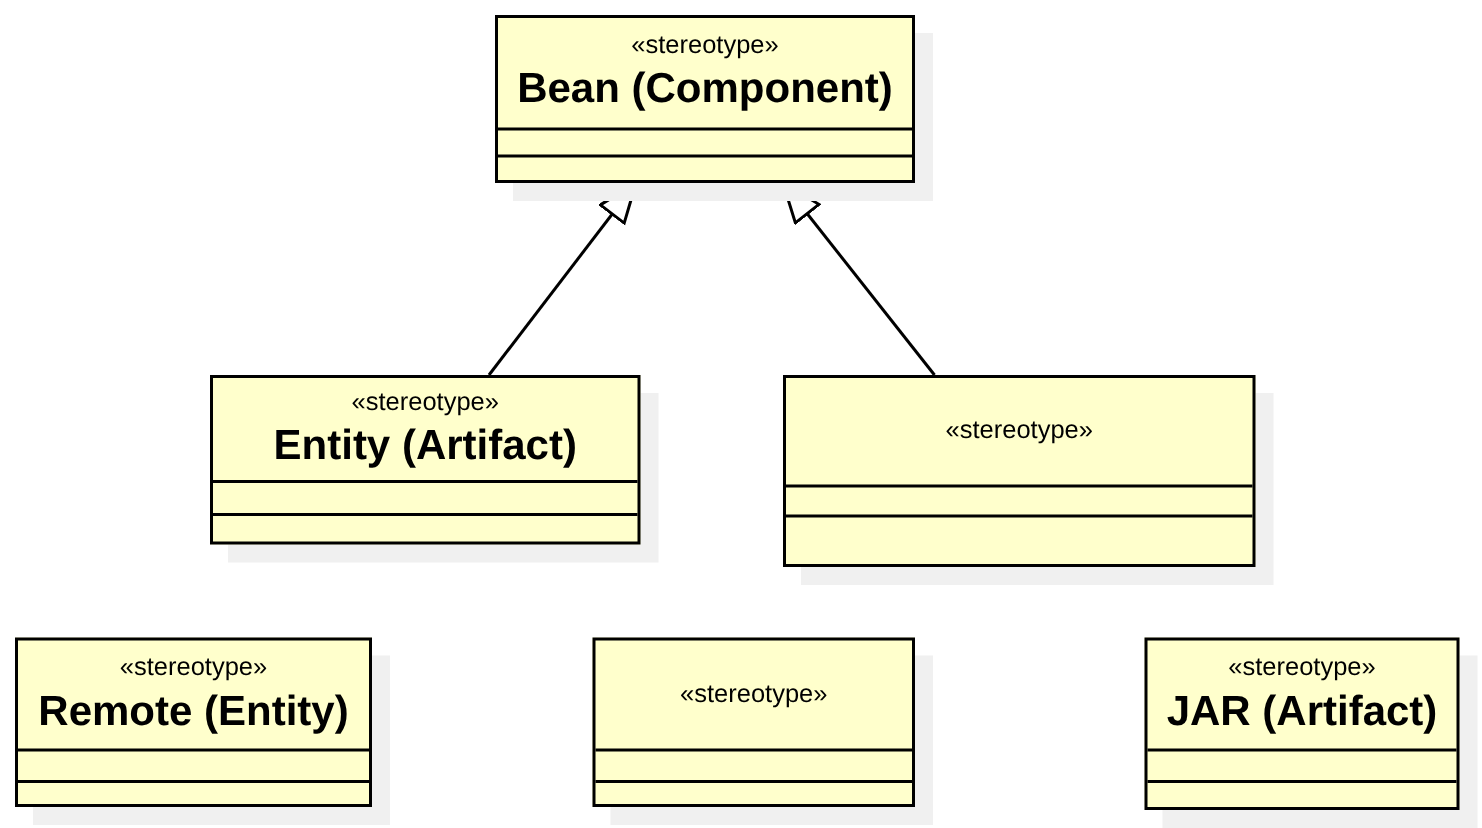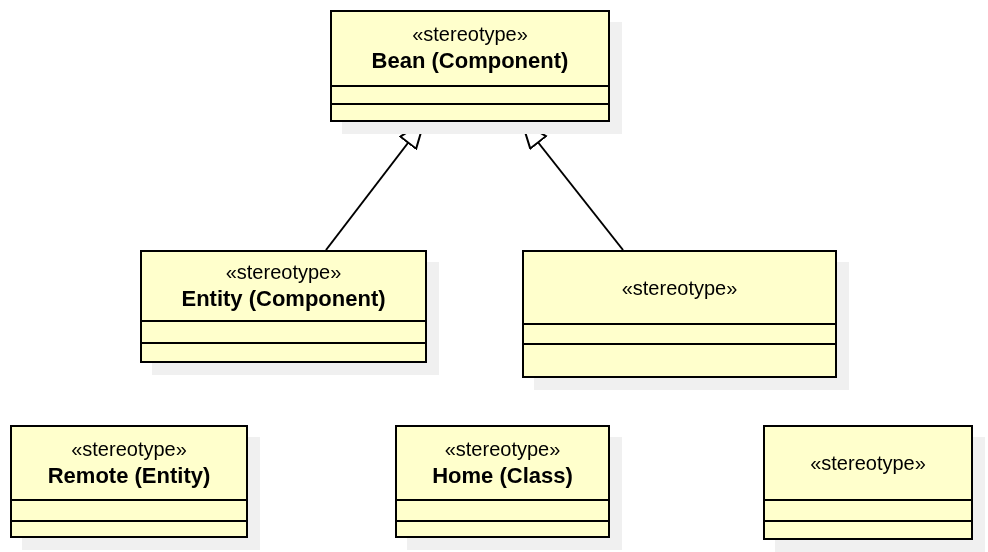--- a/index.html
+++ b/index.html
@@ -29,26 +29,26 @@
     display: flex;
     flex-direction: column;
     align-items: center;
     justify-content: center;
     text-align: center;
     color: #000000;
     line-height: 1.3;
     overflow: hidden;
   }
   .uml-stereo {
-    font-size: 20px;
+    font-size: 17px;
     font-weight: 400;
     white-space: nowrap;
   }
   .uml-name {
-    font-size: 22px;
+    font-size: 28px;
     font-weight: 700;
     white-space: nowrap;
   }
   .uml-comp {
     flex: 0 0 auto;
     box-sizing: border-box;
     border-top: 2px solid #000000;
   }
   #edges-layer {
     position: absolute;
@@ -84,21 +84,21 @@
       <div class="uml-stereo">«stereotype»</div>
       <div class="uml-name">Bean (Component)</div>
     </div>
     <div class="uml-comp" style="height:18px;"></div>
     <div class="uml-comp" style="height:17px;"></div>
   </div>
 
   <div class="uml-box" style="left:140px; top:250px; width:287px; height:113px;">
     <div class="uml-title">
       <div class="uml-stereo">«stereotype»</div>
-      <div class="uml-name">Entity (Component)</div>
+      <div class="uml-name">Entity (Artifact)</div>
     </div>
     <div class="uml-comp" style="height:22px;"></div>
     <div class="uml-comp" style="height:19px;"></div>
   </div>
 
   <div class="uml-box" style="left:522px; top:250px; width:315px; height:128px;">
     <div class="uml-title">
       <div class="uml-stereo">«stereotype»</div>
     </div>
     <div class="uml-comp" style="height:20px;"></div>
@@ -110,27 +110,27 @@
       <div class="uml-stereo">«stereotype»</div>
       <div class="uml-name">Remote (Entity)</div>
     </div>
     <div class="uml-comp" style="height:21px;"></div>
     <div class="uml-comp" style="height:16px;"></div>
   </div>
 
   <div class="uml-box" style="left:395px; top:425px; width:215px; height:113px;">
     <div class="uml-title">
       <div class="uml-stereo">«stereotype»</div>
-      <div class="uml-name">Home (Class)</div>
     </div>
     <div class="uml-comp" style="height:21px;"></div>
     <div class="uml-comp" style="height:16px;"></div>
   </div>
 
   <div class="uml-box" style="left:763px; top:425px; width:210px; height:115px;">
     <div class="uml-title">
       <div class="uml-stereo">«stereotype»</div>
+      <div class="uml-name">JAR (Artifact)</div>
     </div>
     <div class="uml-comp" style="height:21px;"></div>
     <div class="uml-comp" style="height:18px;"></div>
   </div>
 
 </div>
 
 </body></html>

